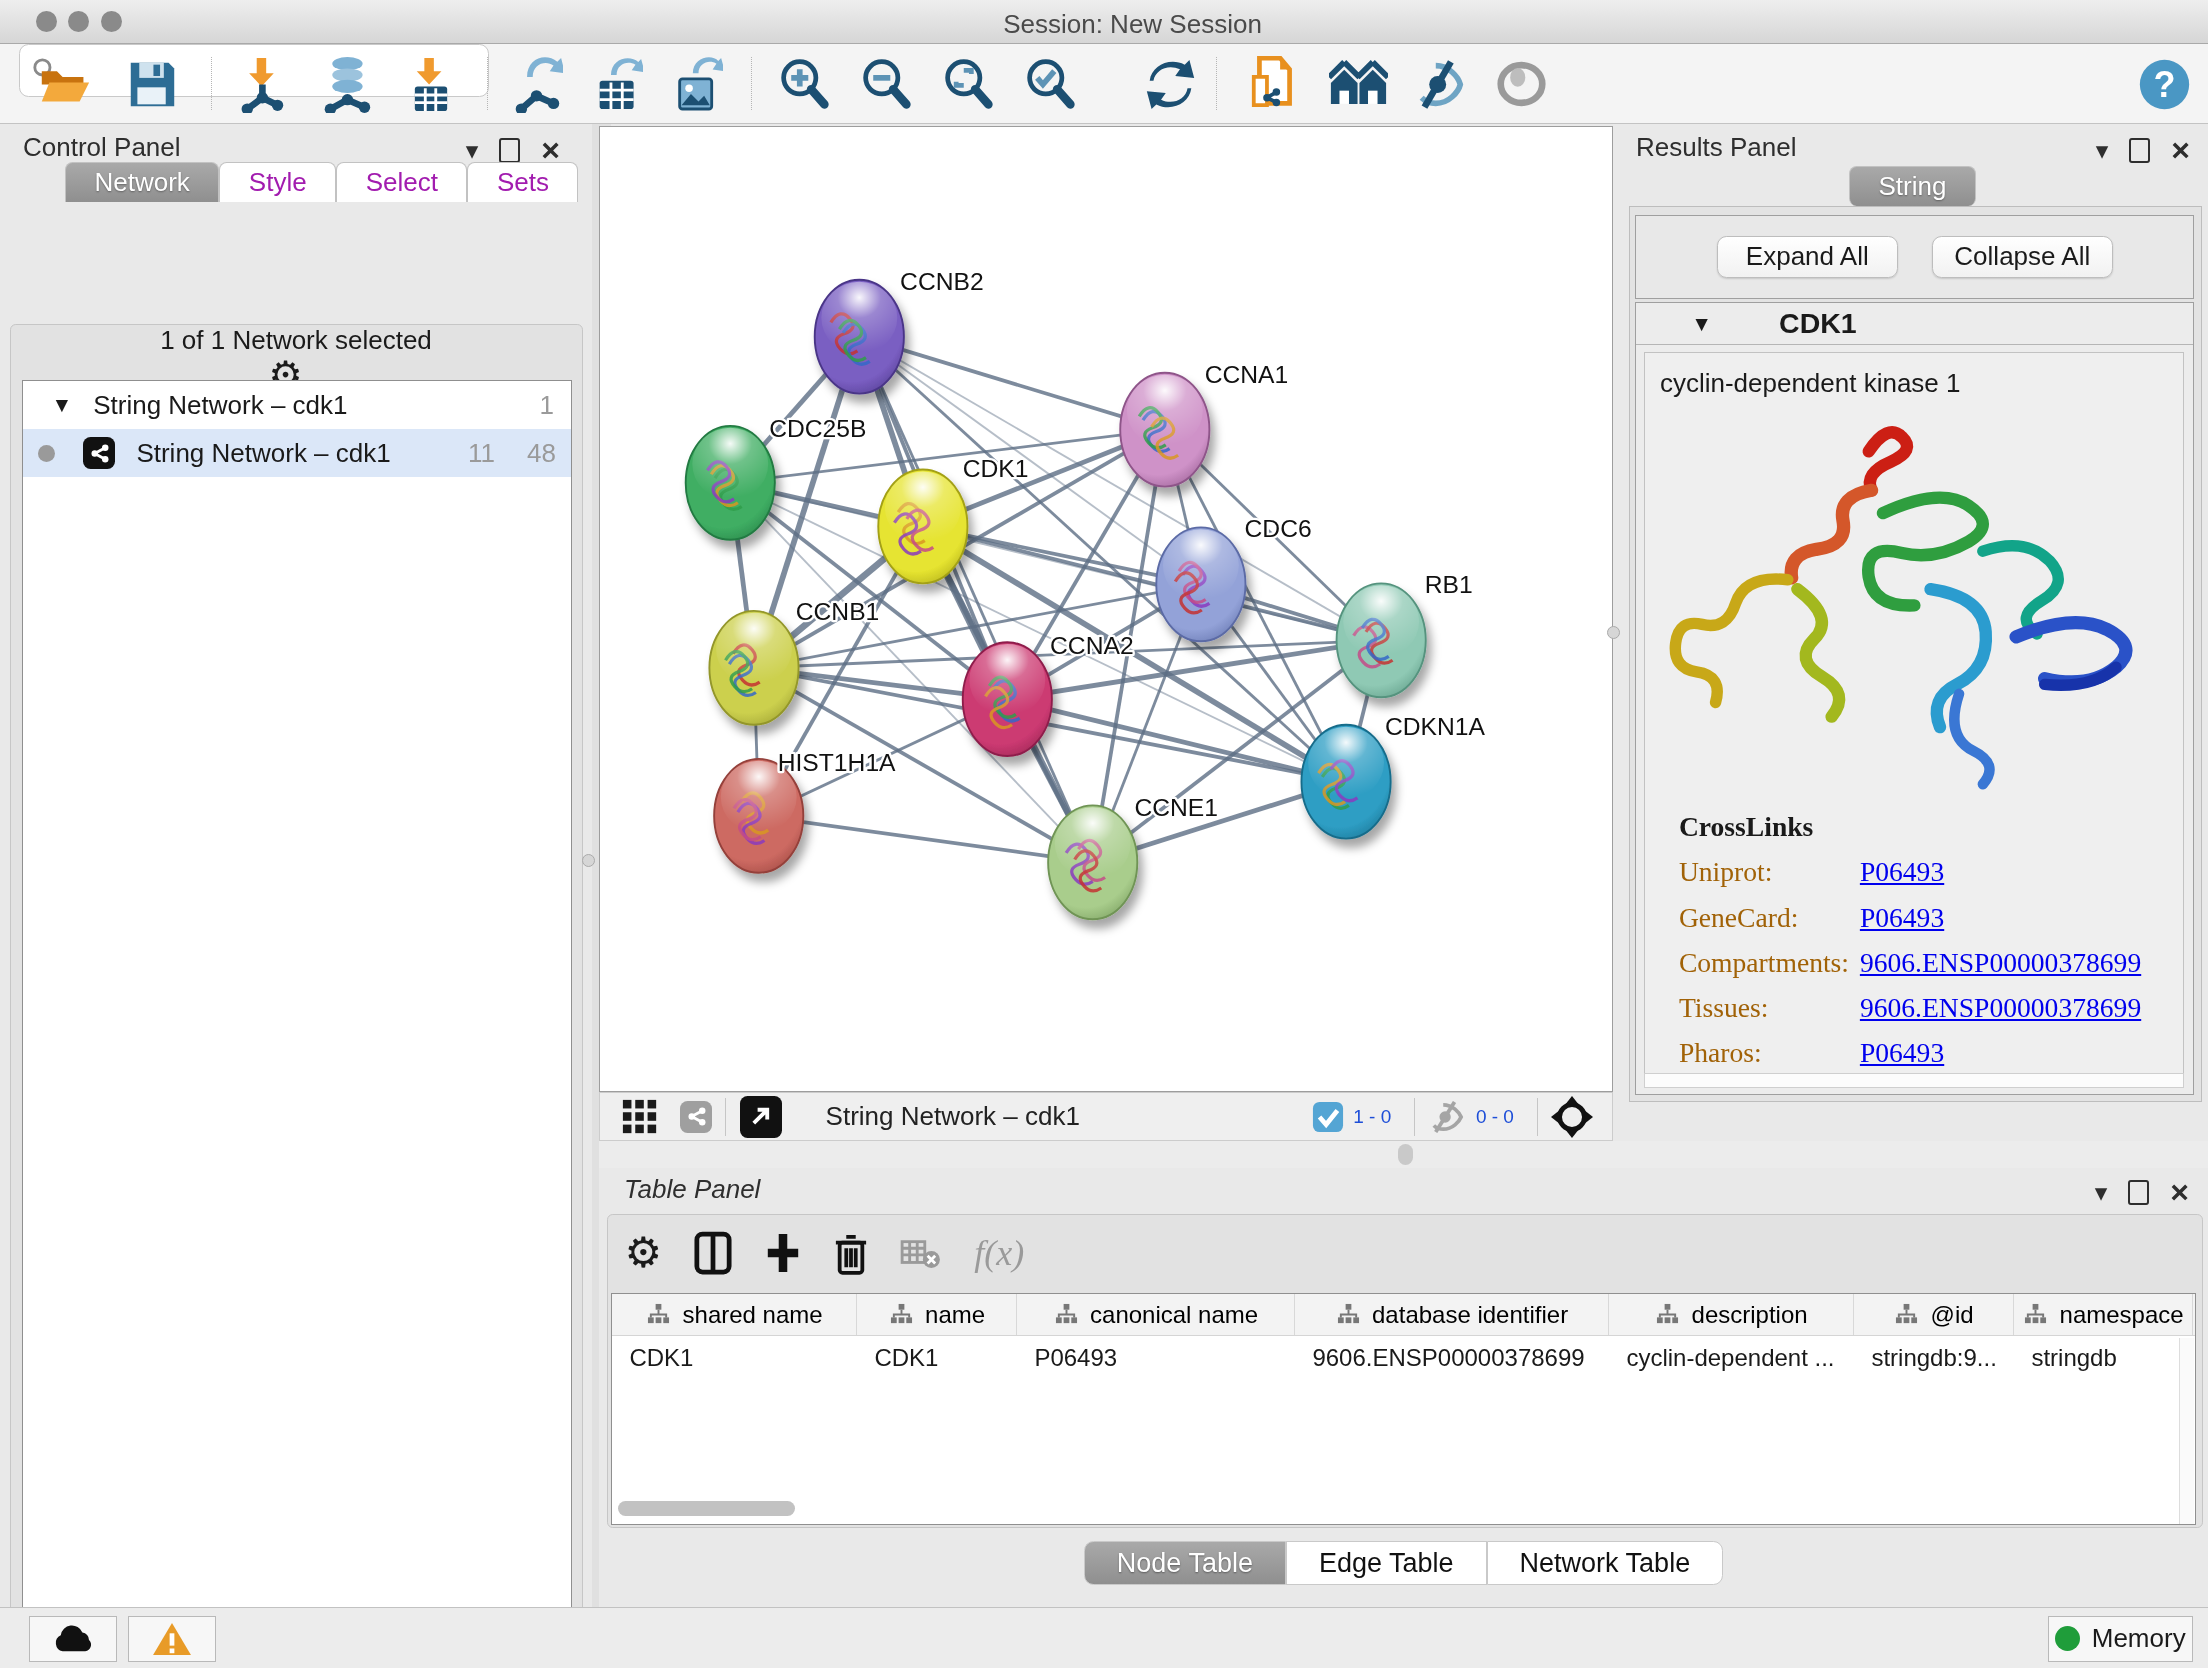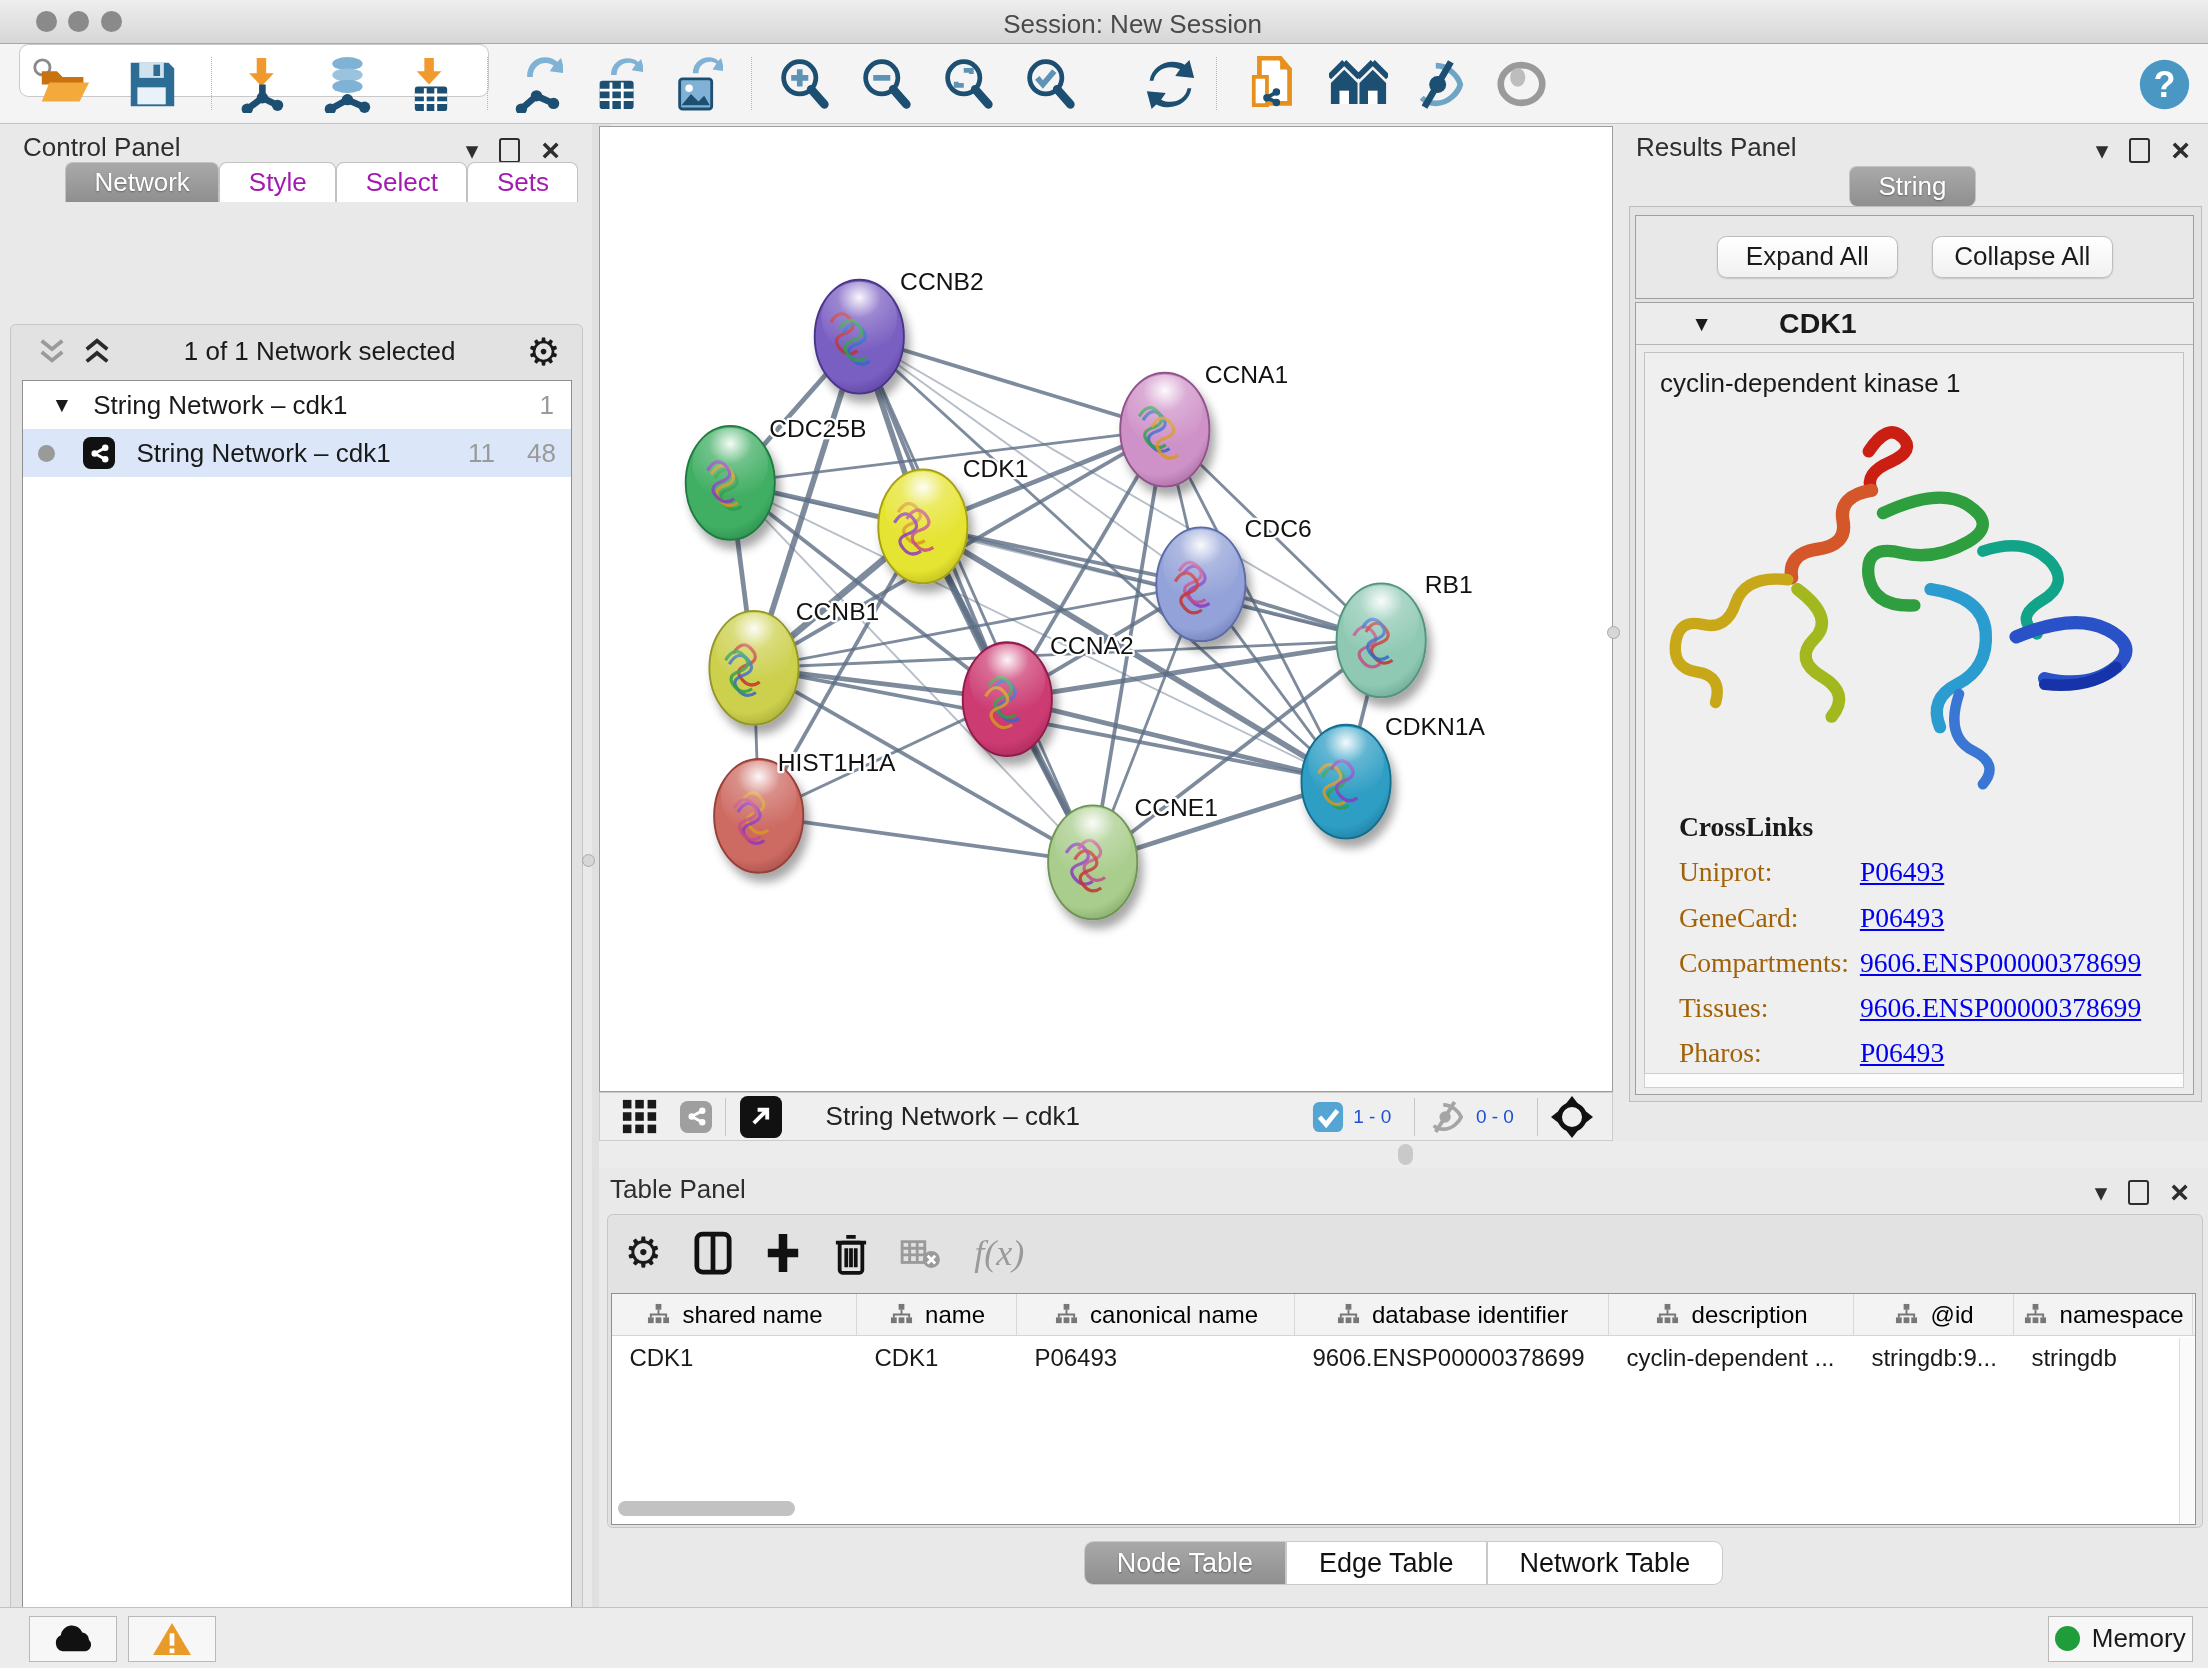--- a/index.html
+++ b/index.html
@@ -31,21 +31,21 @@
 
   .tabrow { position:absolute; display:flex; }
   .tab { height:40px; padding:0 28.5px; display:flex; align-items:center; justify-content:center;
          font-size:26px; background:#ffffff; border:1px solid #c2c2c2; border-bottom:none;
          border-radius:7.6px 7.6px 0 0; color:#a21caf; }
   .tab.active { background:linear-gradient(#a9a9a9,#8f8f8f); color:#fff; text-shadow:0 1px 1.9px rgba(0,0,0,.35); }
 
   
   #control-panel { left:0; top:124px; width:592px; height:1484px; }
   #cp-body { left:9.5px; top:200px; width:573px; height:1389px; background:#e2e2e2; border:1px solid #c6c6c6; border-radius:5.7px; position:absolute;}
-  #cp-toolbar { position:absolute; left:0; top:0; width:100%; height:53px; display:flex; align-items:center; }
+  #cp-toolbar { position:absolute; left:0; top:0; width:100%; height:53px; display:flex; align-items:center;flex-direction:column; }
   #cp-tree { position:absolute; left:11.4px; top:55px; width:550px; height:1316px; background:#ffffff; border:1.9px solid #8f8f8f; }
   .tree-row { height:48px; display:flex; align-items:center; font-size:26px; }
   .tree-row.selected { background:#dbe7f8; }
   .tree-count { color:#9a9a9a; }
   .share-badge { width:32px; height:32px; background:#111; border-radius:7.6px; display:flex; align-items:center; justify-content:center; }
 
   
   #network-column { left:599px; top:124px; width:1014px; height:1018px; }
   #network-canvas { position:absolute; left:0; top:1.9px; width:1014px; height:966px; background:#ffffff; border:1px solid #9d9d9d; }
   #network-toolbar { position:absolute; left:0; top:968px; width:1014px; height:49px; background:#efefef; border:1px solid #cccccc; display:flex; align-items:center; }
@@ -667,21 +667,21 @@
       <div id="rp-scroll"></div>
     </div>
   </div>
 </div>
 
 <div id="hsplit" class="abs">
   <div class="knob" style="left:799px; top:2.9px;"></div>
 </div>
 
 <div id="table-panel" class="abs dock">
-  <div class="panel-header" style="left:11px; top:5.7px;">Table Panel</div>
+  <div class="panel-header" style="left:25px; top:5.7px;font-style:italic;">Table Panel</div>
   <div class="panel-btns" style="right:19px; top:5.7px;">
     <span class="ph-btn">▾</span>
     <span class="ph-float"></span>
     <span class="ph-close">×</span>
   </div>
   <div id="tp-body">
     <div id="tp-toolbar">
       <span style="font-size:42px; line-height:1;">⚙</span>
       <svg width="38" height="44" viewBox="0 0 40 46">
         <rect x="3" y="3" width="34" height="40" rx="6" fill="none" stroke="#111" stroke-width="5"></rect>

